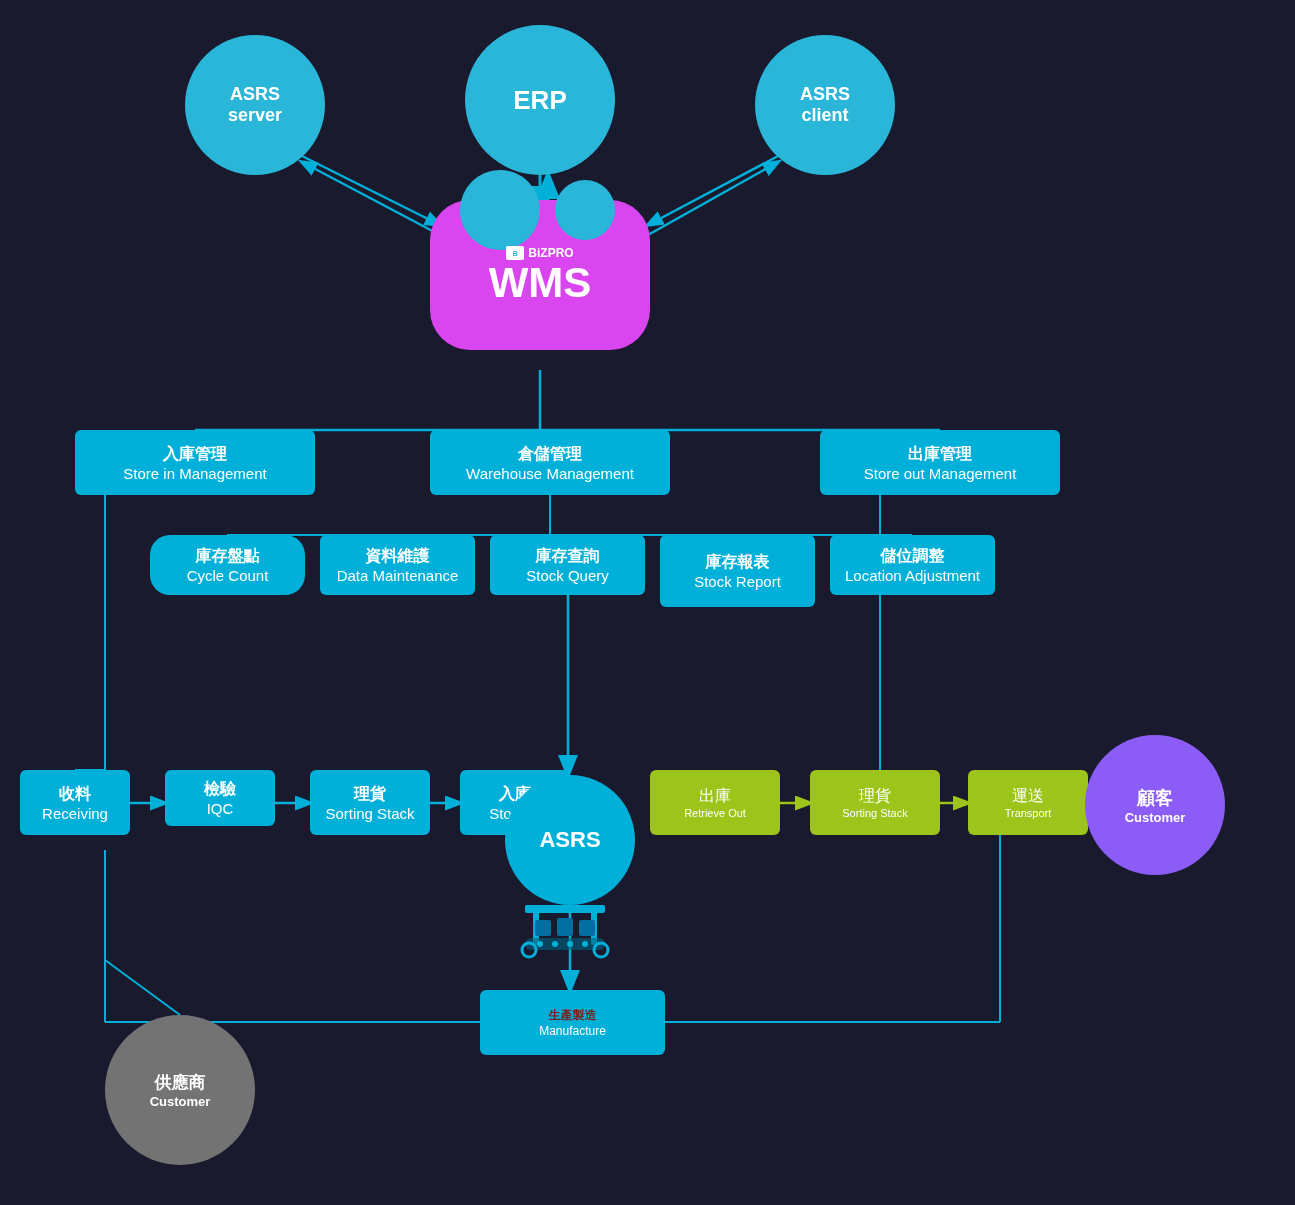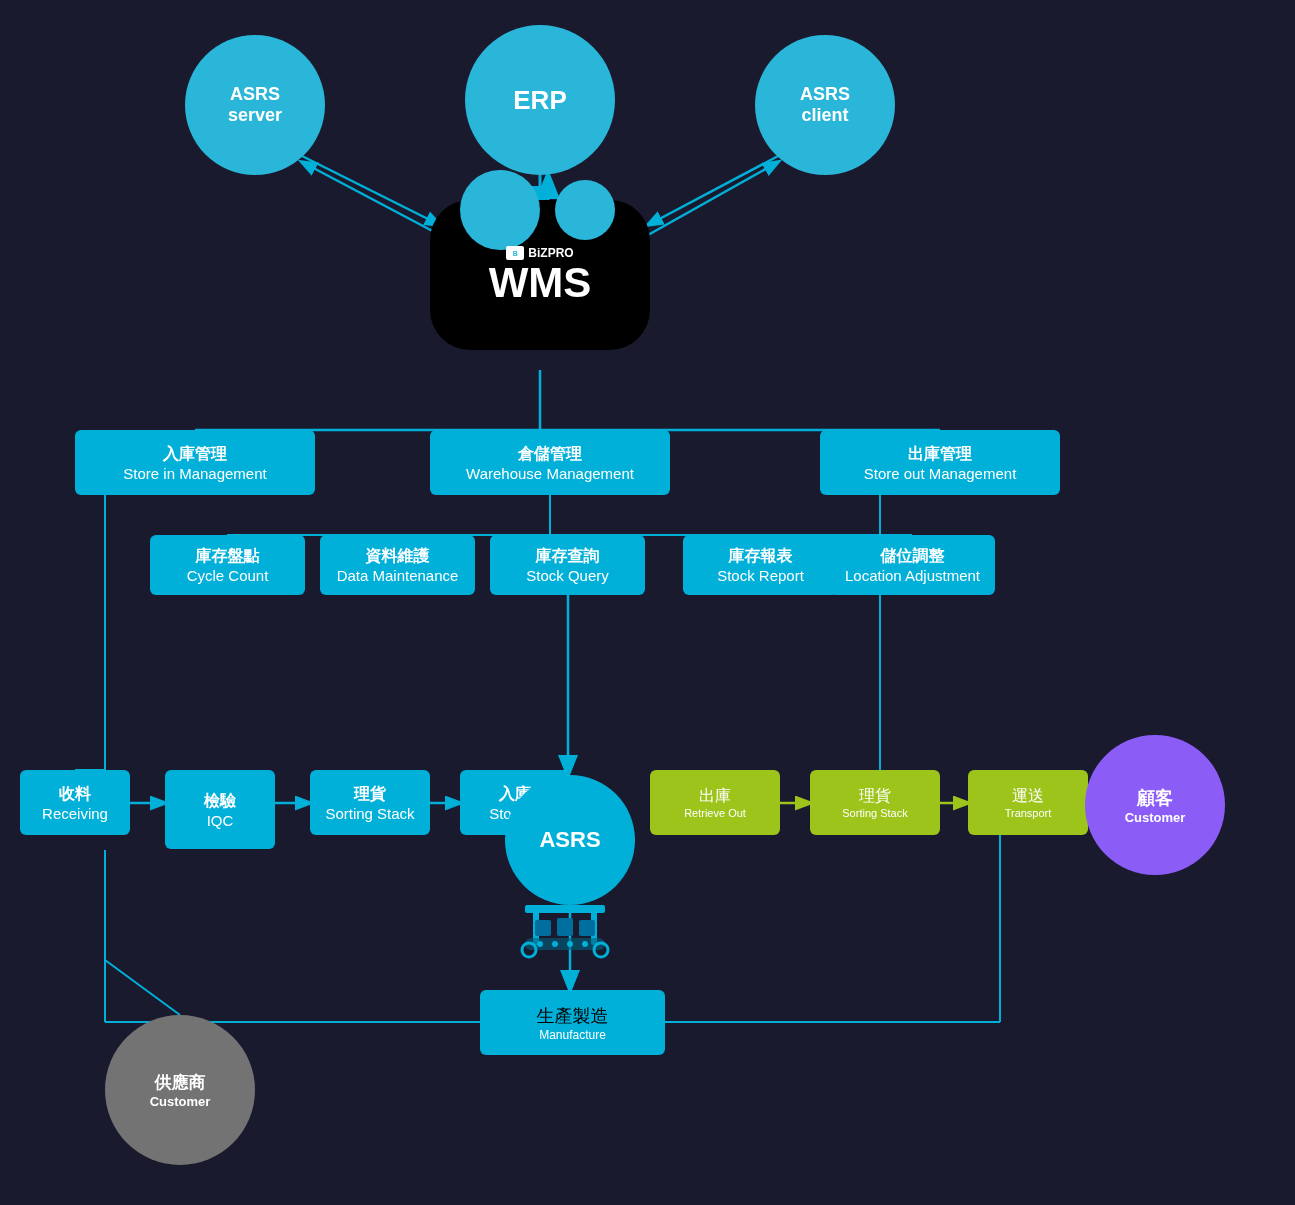--- a/index.html
+++ b/index.html
@@ -18,21 +18,21 @@
       height: 1205px;
     }
 
     
     .wms-cloud {
       position: absolute;
       left: 430px;
       top: 200px;
       width: 220px;
       height: 150px;
-      background: #000000;
+      background: #d946ef;
       border-radius: 40px;
       display: flex;
       flex-direction: column;
       align-items: center;
       justify-content: center;
       z-index: 10;
     }
     .wms-cloud::before {
       content: '';
       position: absolute;
@@ -315,51 +315,51 @@
   <div class="blue-box" style="left:430px; top:430px; width:240px; height:65px;">
     <span class="zh">倉儲管理</span>
     <span class="en">Warehouse Management</span>
   </div>
 
   <div class="blue-box" style="left:820px; top:430px; width:240px; height:65px;">
     <span class="zh">出庫管理</span>
     <span class="en">Store out Management</span>
   </div>
 
-  <div class="blue-box" style="left:150px; top:535px; width:155px; height:60px;">
+  <div class="blue-box" style="left:150px; top:535px; width:155px; height:60px;border-radius:20px;">
     <span class="zh">庫存盤點</span>
     <span class="en">Cycle Count</span>
   </div>
 
   <div class="blue-box" style="left:320px; top:535px; width:155px; height:60px;">
     <span class="zh">資料維護</span>
     <span class="en">Data Maintenance</span>
   </div>
 
   <div class="blue-box" style="left:490px; top:535px; width:155px; height:60px;">
     <span class="zh">庫存查詢</span>
     <span class="en">Stock Query</span>
   </div>
 
-  <div class="blue-box" style="left:660px; top:535px; width:155px; height:60px;margin-left:23px;">
+  <div class="blue-box" style="left:660px; top:535px; width:155px; height:72px;">
     <span class="zh">庫存報表</span>
     <span class="en">Stock Report</span>
   </div>
 
   <div class="blue-box" style="left:830px; top:535px; width:165px; height:60px;text-align:center;">
     <span class="zh">儲位調整</span>
     <span class="en">Location Adjustment</span>
   </div>
 
   <div class="blue-box" style="left:20px; top:770px; width:110px; height:65px;">
     <span class="zh">收料</span>
     <span class="en">Receiving</span>
   </div>
 
-  <div class="blue-box" style="left:165px; top:770px; width:110px; height:79px;">
+  <div class="blue-box" style="left:165px; top:770px; width:110px; height:56px;">
     <span class="zh">檢驗</span>
     <span class="en">IQC</span>
   </div>
 
   <div class="blue-box" style="left:310px; top:770px; width:120px; height:65px;">
     <span class="zh">理貨</span>
     <span class="en">Sorting Stack</span>
   </div>
 
   <div class="blue-box" style="left:460px; top:770px; width:110px; height:65px;">
@@ -385,21 +385,21 @@
     <span class="zh">運送</span>
     <span class="en">Transport</span>
   </div>
 
   <div class="green-circle" style="left:1085px; top:735px; width:140px; height:140px; font-size:18px;">
     <span>顧客</span>
     <span style="font-size:13px;">Customer</span>
   </div>
 
   <div class="manufacture-box" style="left:480px; top:990px; width:185px; height:65px;">
-    <span style="font-size:18px; font-weight:normal; color:#000000;">生產製造</span>
+    <span style="font-size:12px; font-weight:bold; color:#7f1d1d;">生產製造</span>
     <span style="font-size:12px; color:#fff;">Manufacture</span>
   </div>
 
   <div class="machine-icon" style="left:505px; top:900px;">
     <svg width="120" height="80" viewBox="0 0 120 80">
 
       <rect x="20" y="5" width="80" height="8" rx="2" fill="#00b0d8"></rect>
 
       <rect x="28" y="5" width="6" height="40" rx="2" fill="#00b0d8"></rect>
       <rect x="86" y="5" width="6" height="40" rx="2" fill="#00b0d8"></rect>

